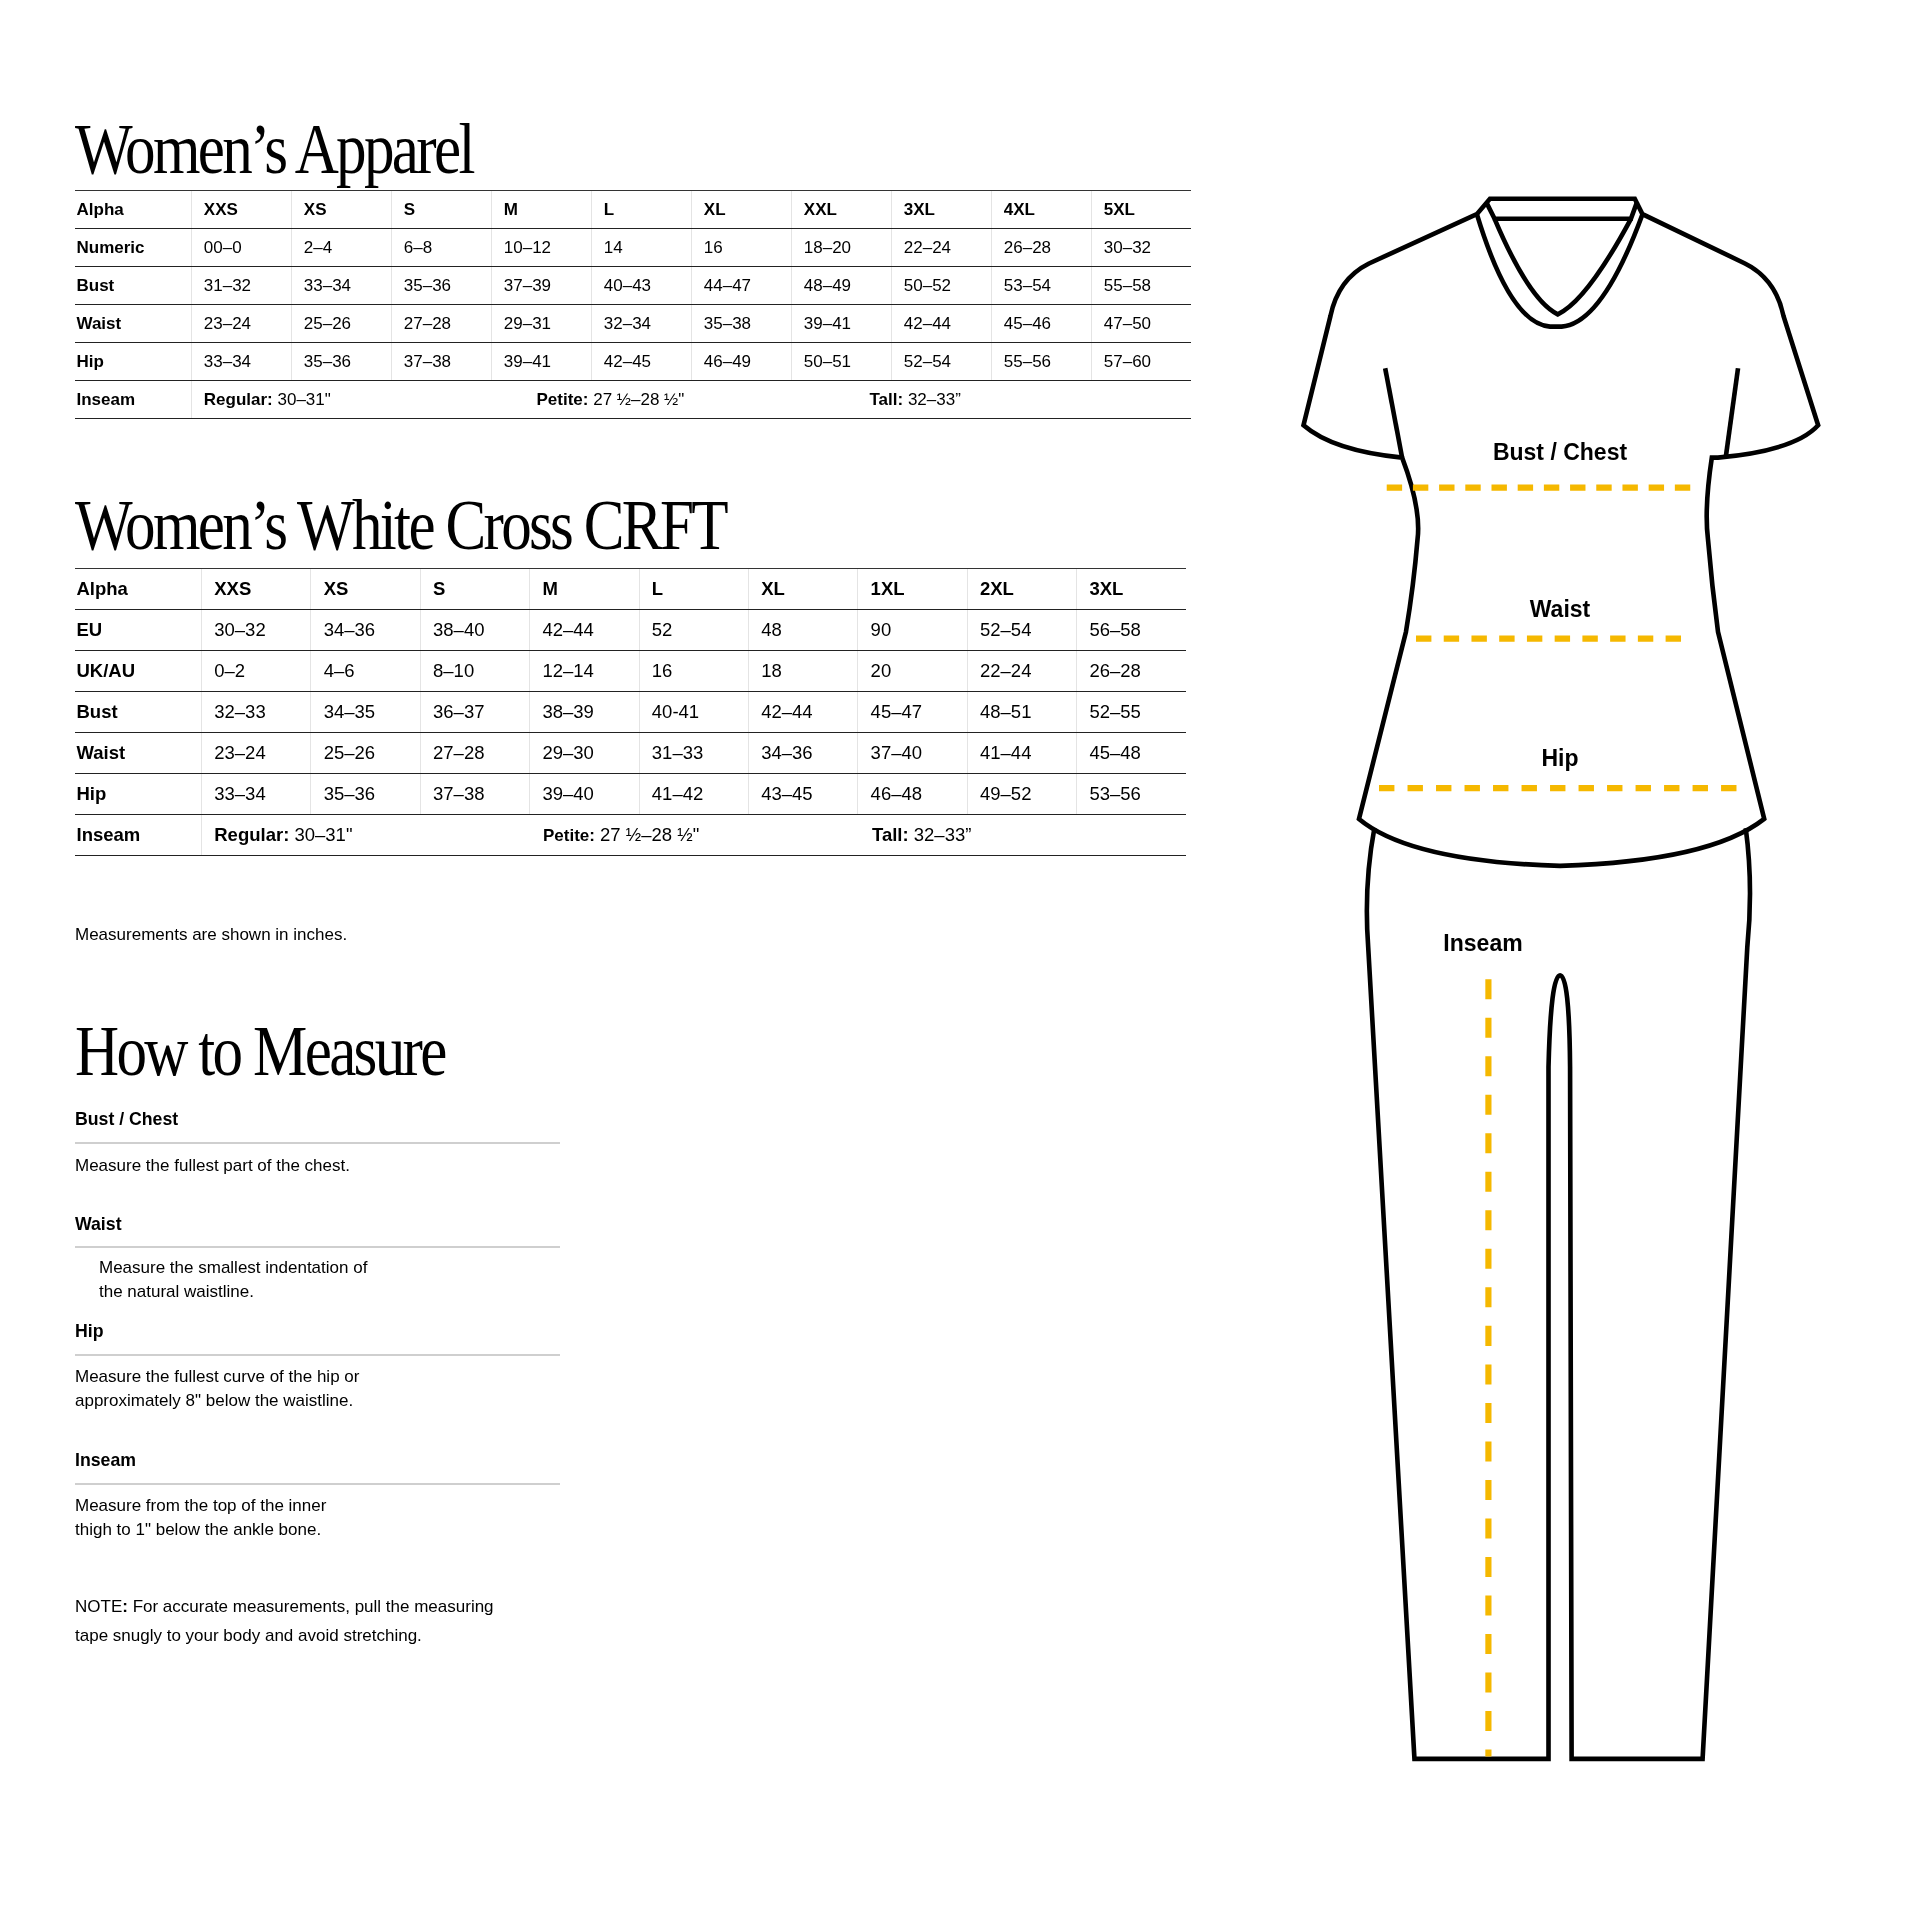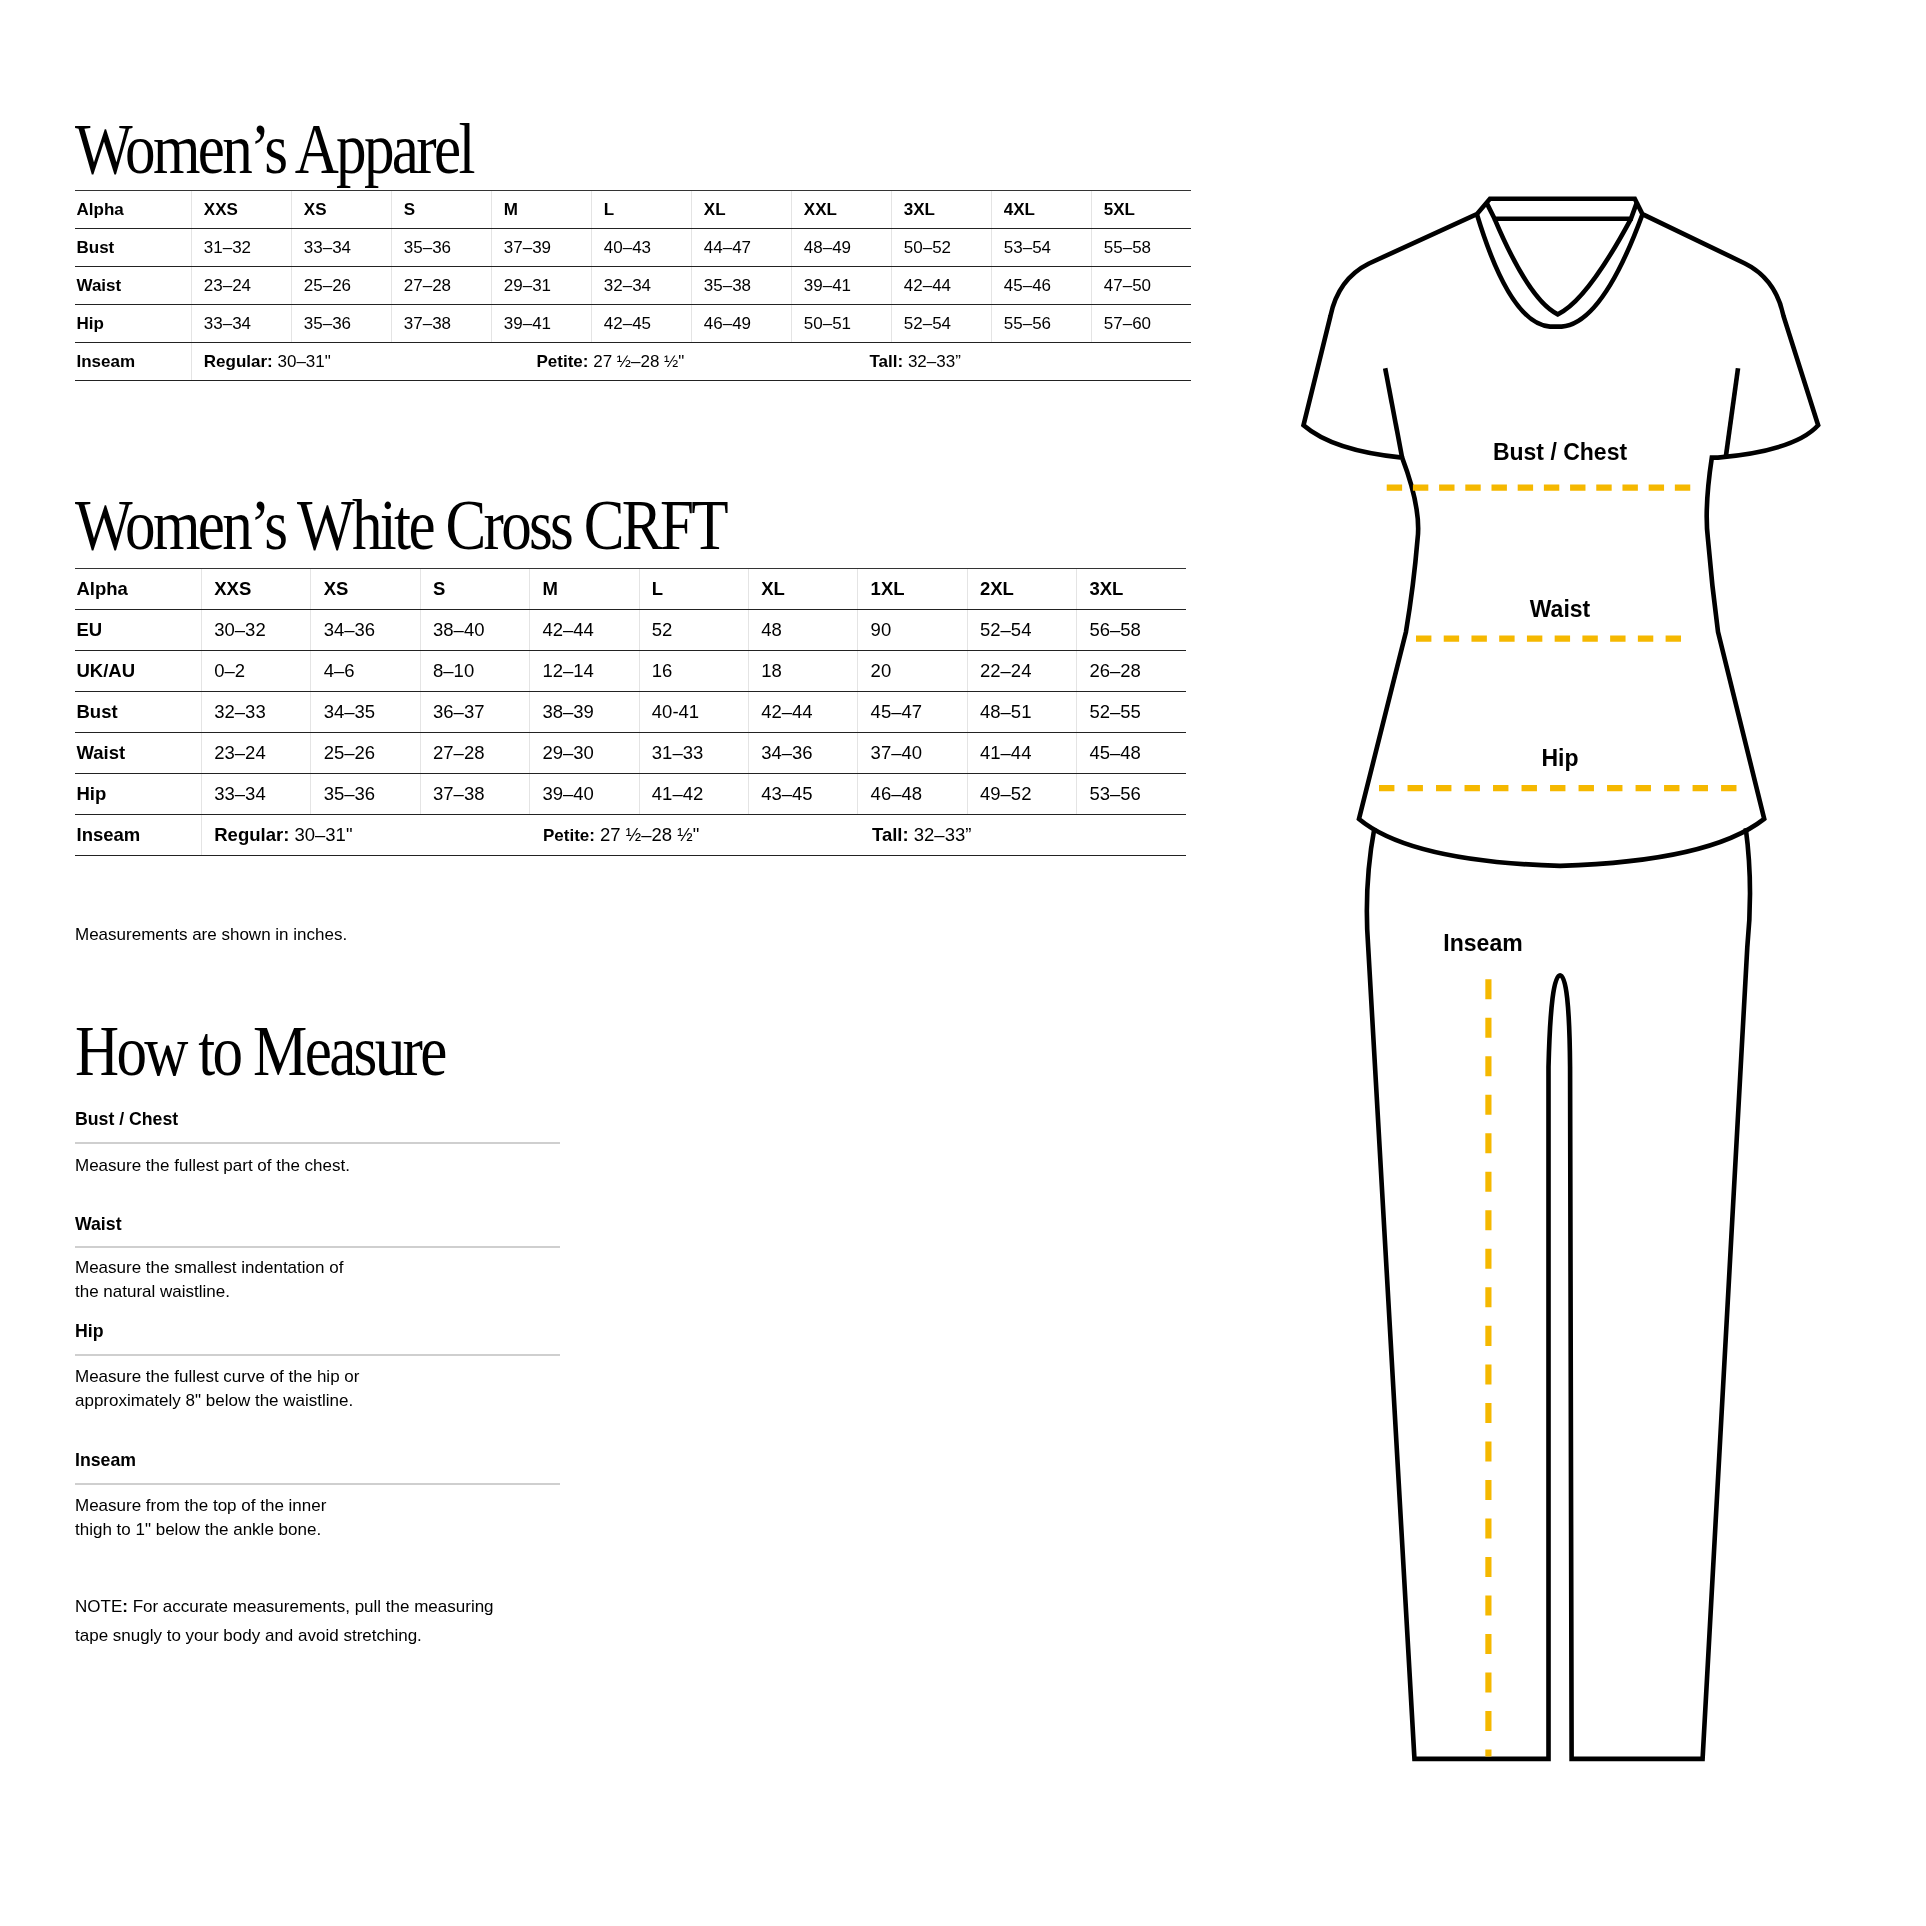--- a/index.html
+++ b/index.html
@@ -41,20 +41,33 @@
     <td>S</td>
     <td>M</td>
     <td>L</td>
     <td>XL</td>
     <td>XXL</td>
     <td>3XL</td>
     <td>4XL</td>
     <td>5XL</td>
   </tr>
   <tr>
+    <td class="rowhead">Numeric</td>
+    <td>00–0</td>
+    <td>2–4</td>
+    <td>6–8</td>
+    <td>10–12</td>
+    <td>14</td>
+    <td>16</td>
+    <td>18–20</td>
+    <td>22–24</td>
+    <td>26–28</td>
+    <td>30–32</td>
+  </tr>
+  <tr>
     <td class="rowhead">Bust</td>
     <td>31–32</td>
     <td>33–34</td>
     <td>35–36</td>
     <td>37–39</td>
     <td>40–43</td>
     <td>44–47</td>
     <td>48–49</td>
     <td>50–52</td>
     <td>53–54</td>
@@ -193,21 +206,21 @@
 <h1 class="title" style="top:1016px;">How to Measure</h1>
 
 <div class="htm-label" style="top:1109px;">Bust / Chest</div>
 <div class="htm-rule" style="top:1142px;"></div>
 <div class="htm-text" style="top:1154px;">
   <div>Measure the fullest part of the chest.</div>
 </div>
 
 <div class="htm-label" style="top:1214px;">Waist</div>
 <div class="htm-rule" style="top:1246px;"></div>
-<div class="htm-text" style="top:1256px;">
+<div class="htm-text" style="top:1256px;margin-left:24px;">
   <div>Measure the smallest indentation of</div>
   <div>the natural waistline.</div>
 </div>
 
 <div class="htm-label" style="top:1321px;">Hip</div>
 <div class="htm-rule" style="top:1354px;"></div>
 <div class="htm-text" style="top:1365px;">
   <div>Measure the fullest curve of the hip or</div>
   <div>approximately 8" below the waistline.</div>
 </div>

